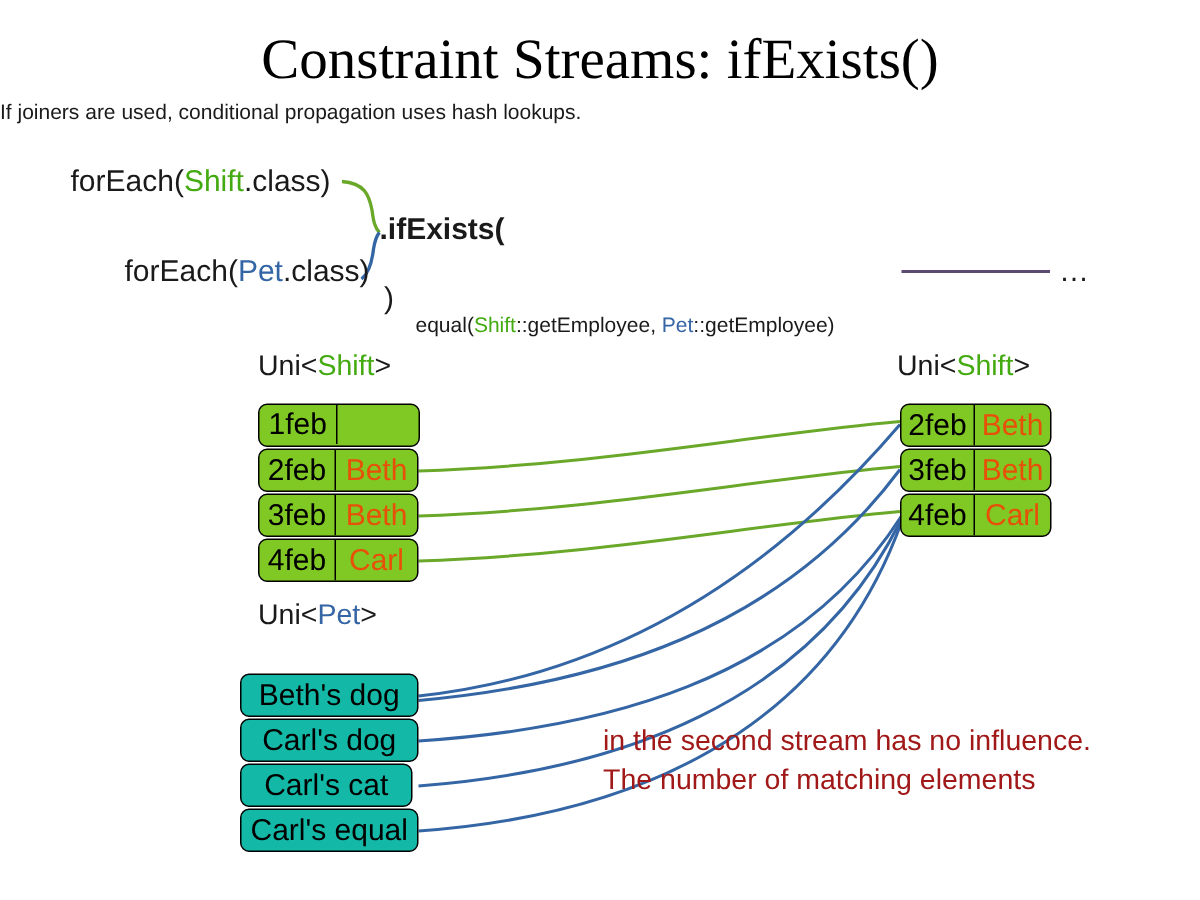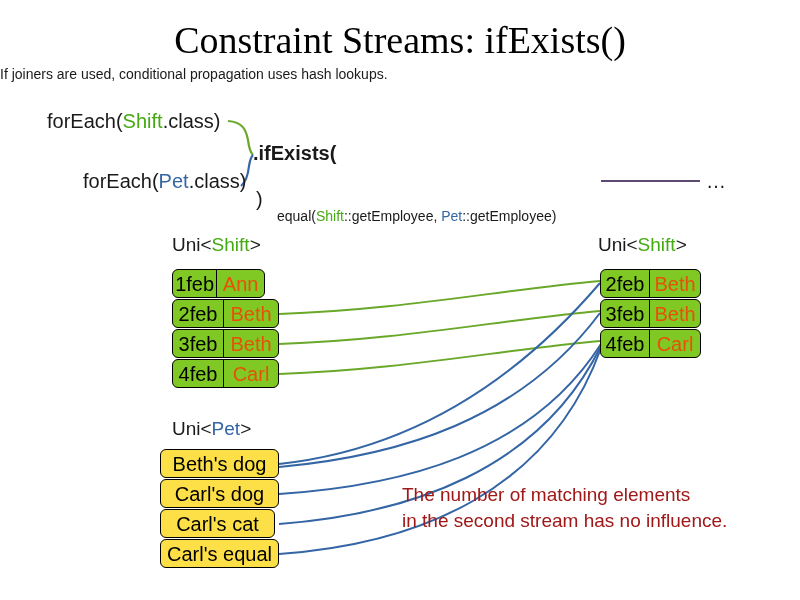--- a/index.html
+++ b/index.html
@@ -28,33 +28,33 @@
   #foreach-shift{left:47px;top:110px;}
   #foreach-pet{left:47px;top:170px;margin-left:36px;}
   #ifexists{left:253px;top:142px;font-weight:bold;}
   #equal-line{left:277px;top:172px;margin-top:36px;}
   #close-paren{left:256px;top:188px;}
   #ellipsis{left:706px;top:170px;font-size:20px;color:#1a1a1a;}
 
   .table-label{font-size:19px;color:#1a1a1a;}
   #label-left-shift{left:172px;top:234px;}
   #label-right-shift{left:598px;top:234px;}
-  #label-pet{left:172px;top:418px;}
+  #label-pet{left:172px;top:400px;}
 
   .row{
     position:absolute;display:flex;
     border:1.6px solid #000000;
     border-radius:6px;
     box-sizing:border-box;
     overflow:hidden;
     font-size:20px;
     line-height:26px;
   }
   .row.green{background:#80c924;}
-  .row.blue{background:#fde047;justify-content:flex-end;}
+  .row.blue{background:#14b8a6;justify-content:flex-end;}
   .cell{
     display:flex;align-items:center;justify-content:center;
     box-sizing:border-box;height:100%;
   }
   .cell.date{color:#000000;border-right:1.6px solid #000000;}
   .cell.name{color:#e8500a;}
   .cell.pet{color:#000000;}
 
   #caption{
     left:402px;top:482px;font-size:19px;color:#a01818;line-height:26px;
@@ -92,21 +92,21 @@
 
 <div class="abs code" id="ifexists">.ifExists(</div>
 
 <div class="abs code-small" id="equal-line"><span>equal(</span><span class="green-tok">Shift</span><span>::getEmployee, </span><span class="blue-tok">Pet</span><span>::getEmployee)</span></div>
 
 <div class="abs code" id="close-paren">)</div>
 <div class="abs" id="ellipsis">…</div>
 
 <div class="abs table-label" id="label-left-shift"><span>Uni&lt;</span><span class="green-tok">Shift</span><span>&gt;</span></div>
 
-<div class="row green" style="left:172px;top:269px;width:93px;height:29px;">
+<div class="row green" style="left:172px;top:269px;width:108px;height:29px;flex-direction:column;">
   <div class="cell date" style="width:52px;">1feb</div>
   <div class="cell name" style="width:55px;">Ann</div>
 </div>
 <div class="row green" style="left:172px;top:299px;width:107px;height:29px;">
   <div class="cell date" style="width:52px;">2feb</div>
   <div class="cell name" style="width:55px;">Beth</div>
 </div>
 <div class="row green" style="left:172px;top:329px;width:107px;height:29px;">
   <div class="cell date" style="width:52px;">3feb</div>
   <div class="cell name" style="width:55px;">Beth</div>
@@ -140,15 +140,15 @@
   <div class="cell pet" style="width:119px;">Carl's dog</div>
 </div>
 <div class="row blue" style="left:160px;top:509px;width:115px;height:29px;">
   <div class="cell pet" style="width:119px;">Carl's cat</div>
 </div>
 <div class="row blue" style="left:160px;top:539px;width:119px;height:29px;">
   <div class="cell pet" style="width:119px;">Carl's equal</div>
 </div>
 
 <div class="abs" id="caption">
+  <div>in the second stream has no influence.</div>
   <div>The number of matching elements</div>
-  <div>in the second stream has no influence.</div>
 </div>
 
 </body></html>

